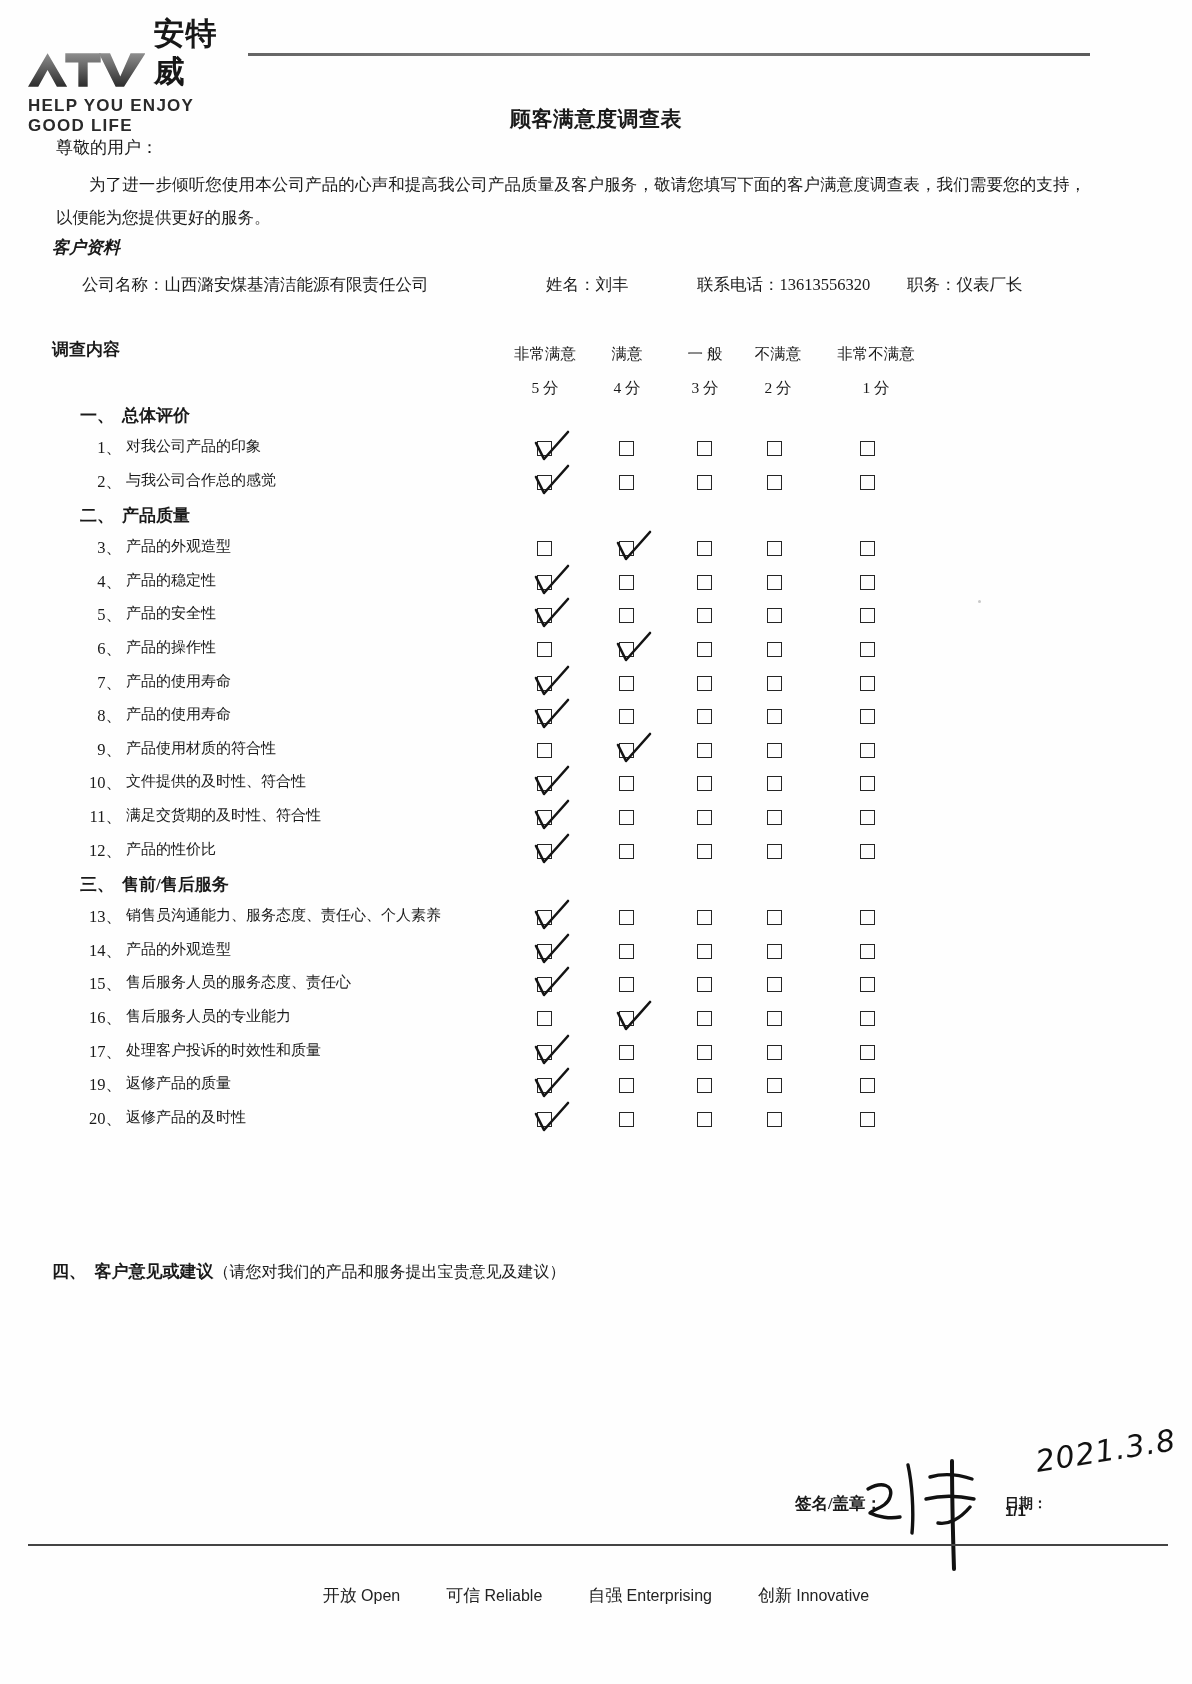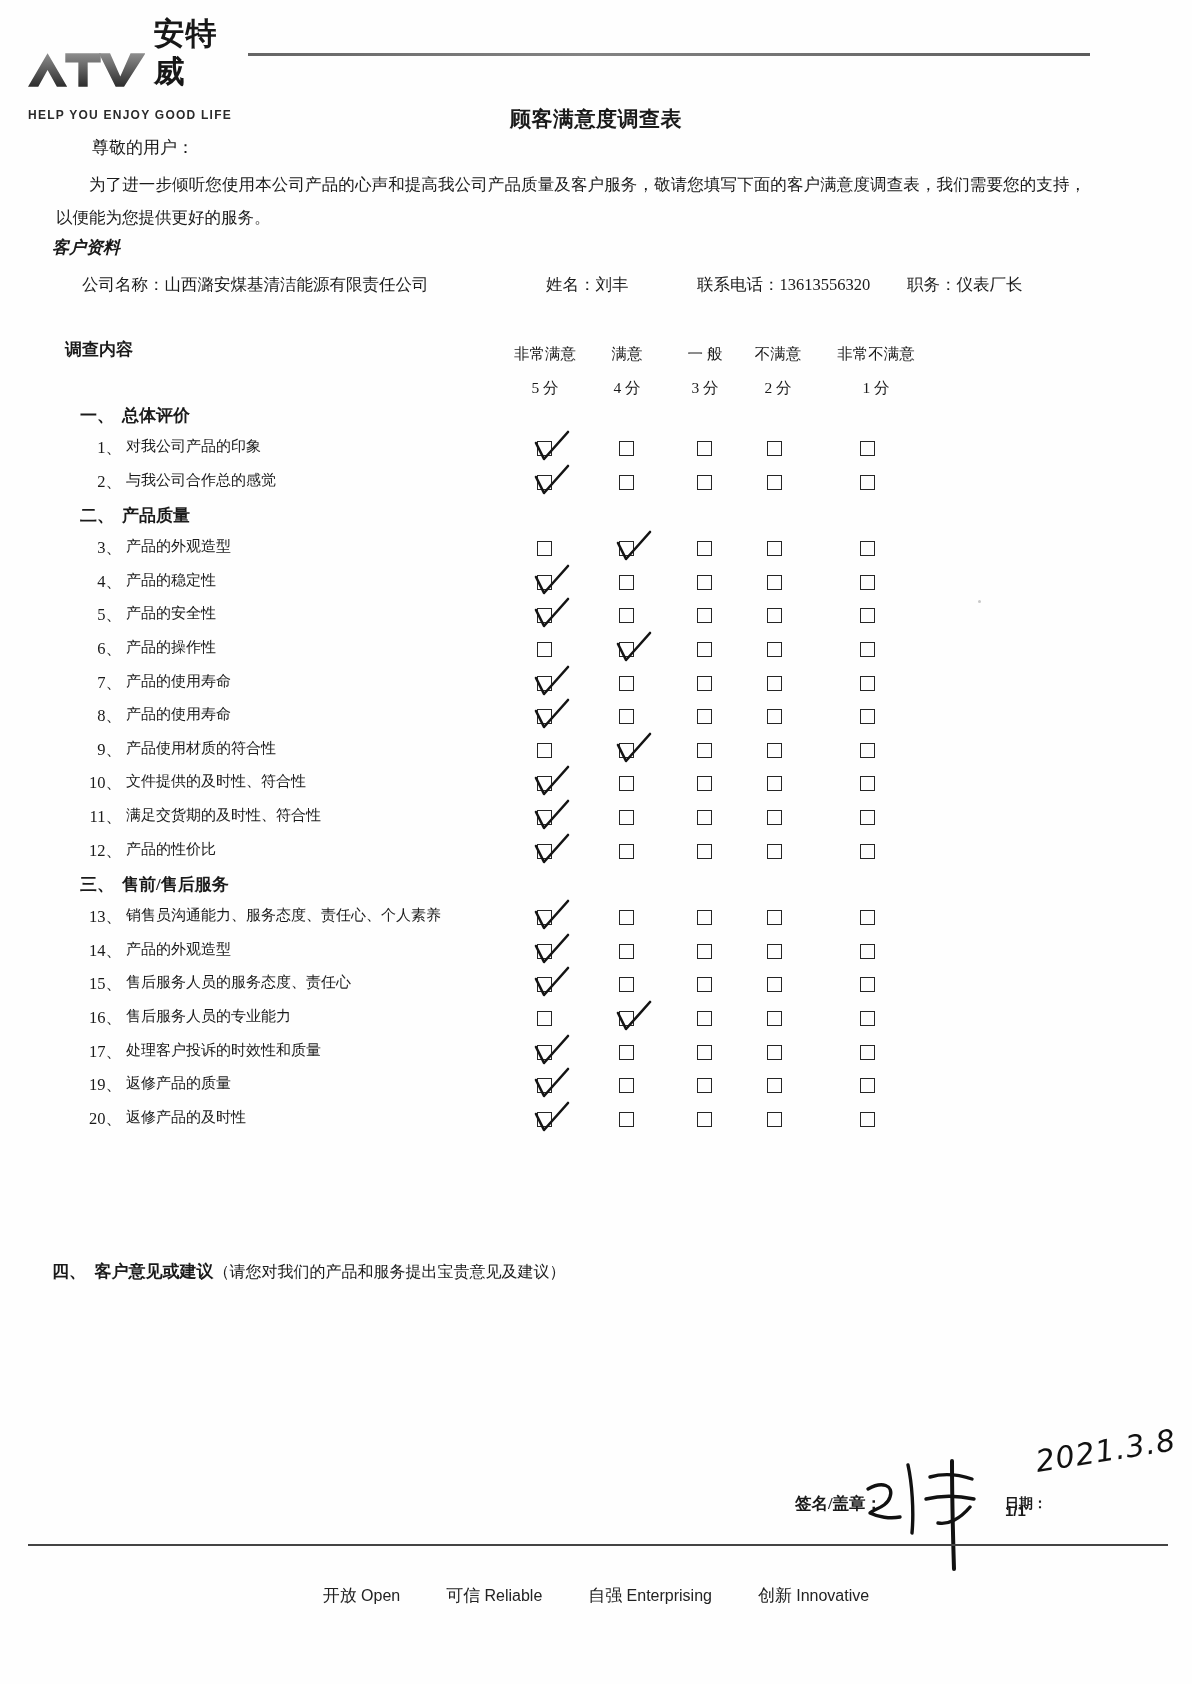--- a/index.html
+++ b/index.html
@@ -16,53 +16,53 @@
   .hdr { position: absolute; top: 8px; left: 0; width: 1192px; height: 80px; }
   .logo-wrap { position: absolute; left: 28px; top: 6px; width: 215px; }
   .logo-row { display: flex; align-items: flex-end; gap: 8px; }
   .logo-mark { height: 40px; }
   .logo-cn {
     font-family: "DejaVu Sans", sans-serif;
     font-size: 31px; font-weight: 700; letter-spacing: 1px;
     color: #171717; line-height: 38px;
   }
   .logo-tag {
-    margin-top: 18px;
+    margin-top: 6px;
     font-family: "Liberation Sans", sans-serif;
-    font-size: 12px; font-weight: 700; letter-spacing: 1.25px;
+    font-size: 17px; font-weight: 700; letter-spacing: 1.25px;
     color: #2a2a2a;
   }
   .hdr-rule {
     position: absolute; left: 248px; top: 45px; width: 842px; height: 3px;
     background: linear-gradient(90deg,#4a4a4a,#6e6e6e 40%,#3f3f3f);
     opacity: .85;
   }
 
   
   .title {
     position: absolute; top: 105px; left: 0; width: 1192px;
     text-align: center; font-size: 21px; font-weight: 700; letter-spacing: .5px;
   }
-  .salute { position: absolute; left: 56px; top: 136px; font-size: 17px; margin-left: 36px; }
+  .salute { position: absolute; left: 56px; top: 136px; font-size: 17px; }
   .para {
     position: absolute; left: 56px; top: 168px; width: 1030px;
     font-size: 16.5px; line-height: 33px; text-indent: 33px; text-align: justify;
   }
   .sec-label { font-size: 17px; font-weight: 700; font-style: italic; }
   .cust-head { position: absolute; left: 52px; top: 236px; }
 
   .cust-row { position: absolute; left: 52px; top: 274px; width: 1040px; height: 26px; font-size: 16.5px; }
   .cust-row .f { position: absolute; white-space: nowrap; }
   .f-company { left: 30px; }
   .f-name    { left: 494px; }
   .f-phone   { left: 645px; }
   .f-role    { left: 855px; }
 
   
-  .survey-head { position: absolute; left: 65px; top: 338px; font-size: 17px; font-weight: 700; }
+  .survey-head { position: absolute; left: 52px; top: 338px; font-size: 17px; font-weight: 700; }
   .scale-head { position: absolute; top: 340px; left: 0; width: 1192px; height: 62px; }
   .scale-head .col { position: absolute; font-size: 15.5px; text-align: center; }
   .scale-head .lbl { top: 4px; }
   .scale-head .pts { top: 38px; }
 
   
   .c0 { left: 498px; width: 94px; }
   .c1 { left: 594px; width: 66px; }
   .c2 { left: 675px; width: 60px; }
   .c3 { left: 745px; width: 66px; }

